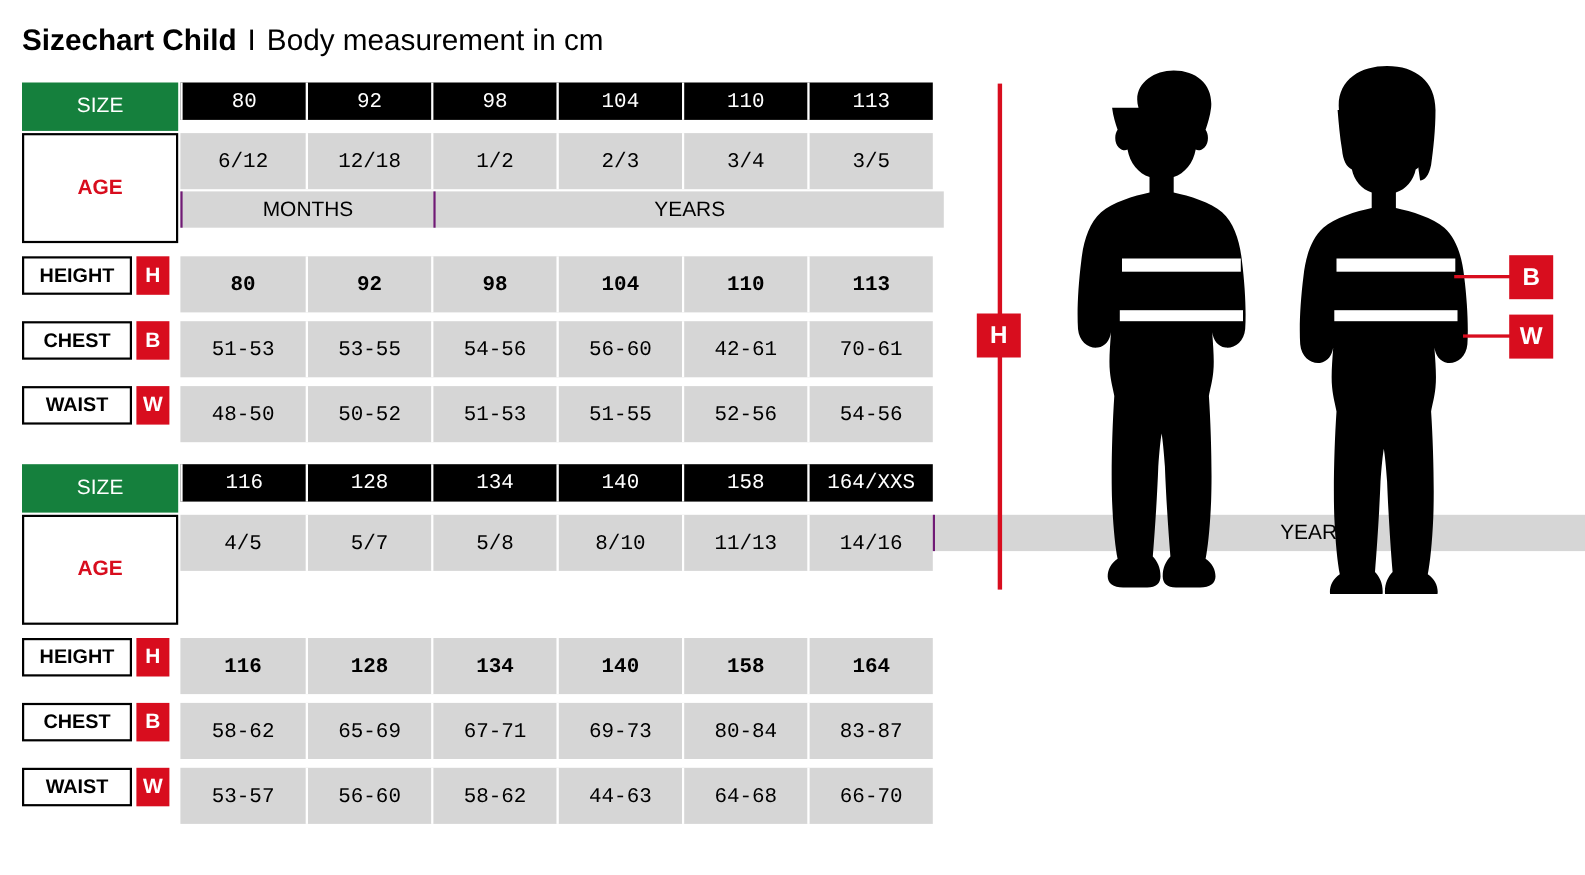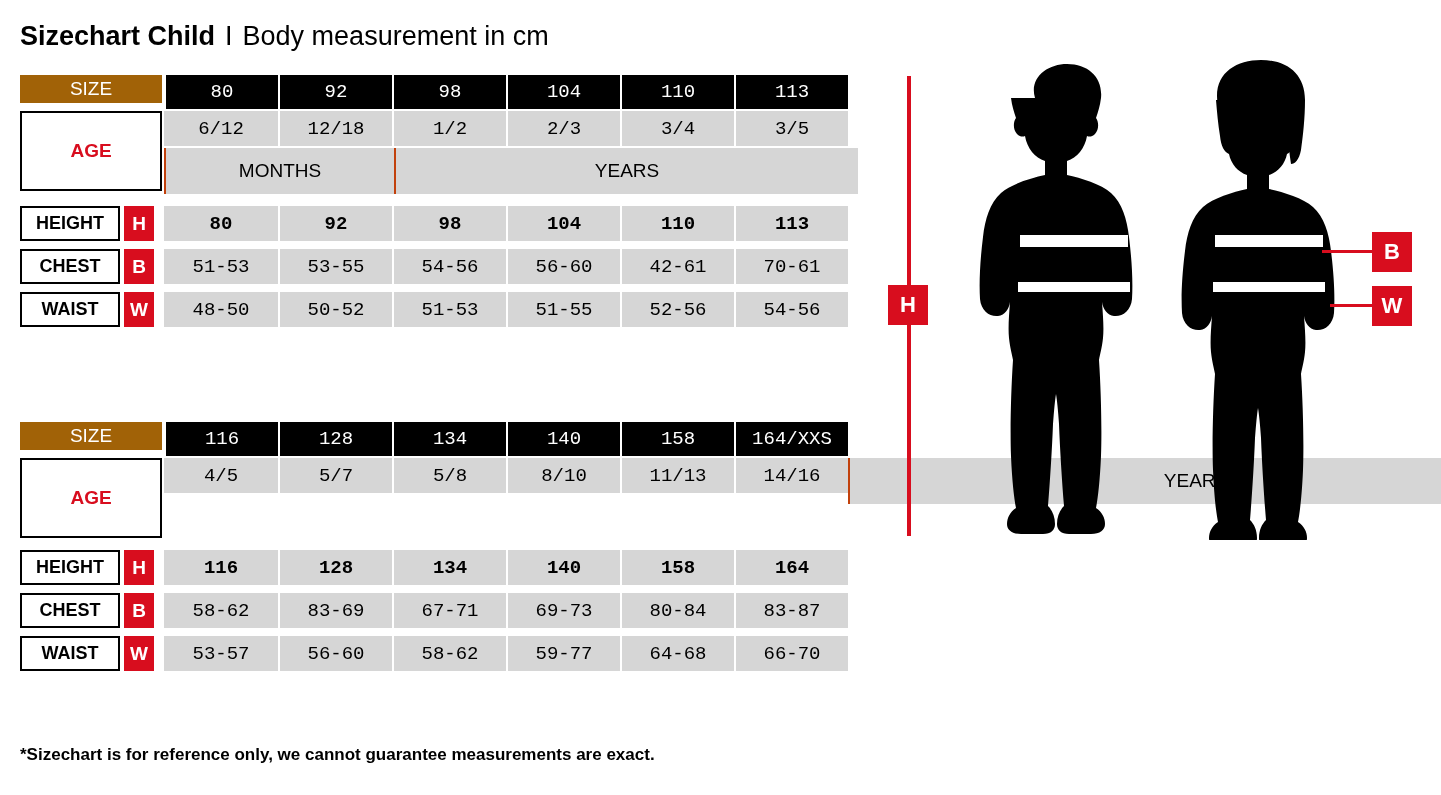--- a/index.html
+++ b/index.html
@@ -53,55 +53,55 @@
     align-items: center;
     justify-content: center;
     font-size: 19px;
   }
 
   
   .label-col { width: 142px; flex: 0 0 142px; }
   .data-col  { width: 114px; flex: 0 0 114px; font-family: Liberation Mono, monospace; }
 
   .hdr-size {
-    background: #a16207;
-    color: #ffffff;
-    height: 28px;
+    background: #15803d;
+    color: #ffffff;
+    height: 44px;
     font-size: 19px;
   }
   .hdr-val {
     background: #000000;
     color: #ffffff;
     height: 34px;
     font-size: 19px;
     border-left: 2px solid #ffffff;
   }
   .gap { flex: 0 0 2px; }
   .vgap { height: 2px; }
   .row-gap { height: 12px; }
 
   .age-label {
     border: 2px solid #000000;
     color: #d80d1e;
     font-weight: bold;
     font-size: 19px;
-    height: 80px;
+    height: 100px;
   }
   .grey {
     background: #d6d6d6;
     color: #000000;
-    height: 35px;
+    height: 51px;
     border-left: 2px solid #ffffff;
   }
   .grey-first { border-left: none; }
   .grey-span {
     background: #d6d6d6;
     color: #000000;
-    height: 46px;
-    border-left: 2px solid #c2410c;
+    height: 33px;
+    border-left: 2px solid #701a75;
   }
   .months-w { flex: 0 0 230px; }
   .years-w  { flex: 0 0 464px; }
   .years-all { flex: 0 0 694px; }
 
   .meas-label {
     border: 2px solid #000000;
     font-weight: bold;
     font-size: 18px;
     height: 35px;
@@ -327,35 +327,35 @@
       <div class="cell data-col grey bold-val">140</div>
       <div class="cell data-col grey bold-val">158</div>
       <div class="cell data-col grey bold-val">164</div>
     </div>
     <div class="vgap" style="height:8px;"></div>
     <div class="row">
       <div class="cell meas-label" style="width:100px; flex:0 0 100px;">CHEST</div>
       <div class="cell tag">B</div>
       <div class="gap" style="flex:0 0 10px;"></div>
       <div class="cell data-col grey grey-first">58-62</div>
-      <div class="cell data-col grey">83-69</div>
+      <div class="cell data-col grey">65-69</div>
       <div class="cell data-col grey">67-71</div>
       <div class="cell data-col grey">69-73</div>
       <div class="cell data-col grey">80-84</div>
       <div class="cell data-col grey">83-87</div>
     </div>
     <div class="vgap" style="height:8px;"></div>
     <div class="row">
       <div class="cell meas-label" style="width:100px; flex:0 0 100px;">WAIST</div>
       <div class="cell tag">W</div>
       <div class="gap" style="flex:0 0 10px;"></div>
       <div class="cell data-col grey grey-first">53-57</div>
       <div class="cell data-col grey">56-60</div>
       <div class="cell data-col grey">58-62</div>
-      <div class="cell data-col grey">59-77</div>
+      <div class="cell data-col grey">44-63</div>
       <div class="cell data-col grey">64-68</div>
       <div class="cell data-col grey">66-70</div>
     </div>
   </div>
 
   <div class="figure">
     <div class="h-line"></div>
     <div class="h-tag">H</div>
 
     <svg width="420" height="480" viewBox="0 0 420 480">
@@ -415,15 +415,14 @@
         <rect x="273" y="222" width="112" height="10"></rect>
       </g>
     </svg>
 
     <div class="b-lead"></div>
     <div class="b-tag">B</div>
     <div class="w-lead"></div>
     <div class="w-tag">W</div>
   </div>
 
-  <div class="footnote">*Sizechart is for reference only, we cannot guarantee measurements are exact.</div>
 
 </div>
 
 </body></html>

